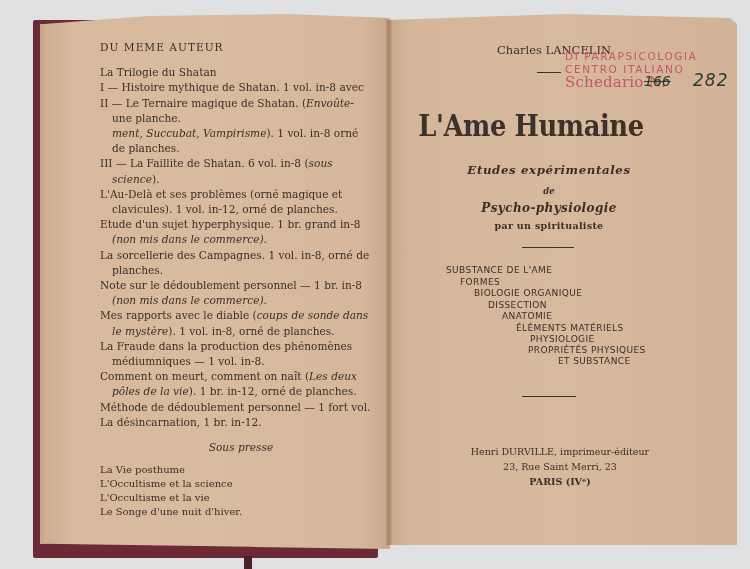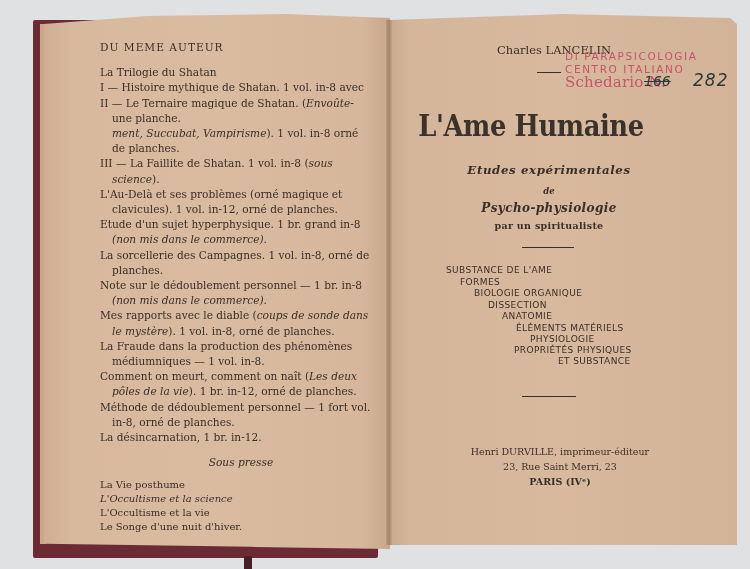--- a/index.html
+++ b/index.html
@@ -86,21 +86,21 @@
 
   <div class="ln">La Trilogie du Shatan</div>
 
   <div class="ln">I — Histoire mythique de Shatan. 1 vol. in-8 avec</div>
   <div class="ln"><span>II — Le Ternaire magique de Shatan. (</span><i>Envoûte-</i></div>
 
   <div class="ln in">une planche.</div>
   <div class="ln in"><i>ment, Succubat, Vampirisme</i><span>). 1 vol. in-8 orné</span></div>
   <div class="ln in">de planches.</div>
 
-  <div class="ln"><span>III — La Faillite de Shatan. 1 vol. in-8 (</span><i>sous</i></div>
+  <div class="ln"><span>III — La Faillite de Shatan. 6 vol. in-8 (</span><i>sous</i></div>
   <div class="ln in"><i>science</i><span>).</span></div>
 
   <div class="ln">L'Au-Delà et ses problèmes (orné magique et</div>
   <div class="ln in">clavicules). 1 vol. in-12, orné de planches.</div>
 
   <div class="ln">Etude d'un sujet hyperphysique. 1 br. grand in-8</div>
   <div class="ln in"><i>(non mis dans le commerce)</i><span>.</span></div>
 
   <div class="ln">La sorcellerie des Campagnes. 1 vol. in-8, orné de</div>
   <div class="ln in">planches.</div>
@@ -111,27 +111,26 @@
   <div class="ln"><span>Mes rapports avec le diable (</span><i>coups de sonde dans</i></div>
   <div class="ln in"><i>le mystère</i><span>). 1 vol. in-8, orné de planches.</span></div>
 
   <div class="ln">La Fraude dans la production des phénomènes</div>
   <div class="ln in">médiumniques — 1 vol. in-8.</div>
 
   <div class="ln"><span>Comment on meurt, comment on naît (</span><i>Les deux</i></div>
   <div class="ln in"><i>pôles de la vie</i><span>). 1 br. in-12, orné de planches.</span></div>
 
   <div class="ln">Méthode de dédoublement personnel — 1 fort vol.</div>
-  <div class="ln in">in-8, orné de planches.</div>
 
   <div class="ln">La désincarnation, 1 br. in-12.</div>
 
   <div class="sp-head">Sous presse</div>
   <div class="ln" style="font-size:10px;line-height:14px;">La Vie posthume</div>
-  <div class="ln" style="font-size:10px;line-height:14px;font-style:italic;">L'Occultisme et la science</div>
+  <div class="ln" style="font-size:10px;line-height:14px;">L'Occultisme et la science</div>
   <div class="ln" style="font-size:10px;line-height:14px;">L'Occultisme et la vie</div>
   <div class="ln" style="font-size:10px;line-height:14px;">Le Songe d'une nuit d'hiver.</div>
 </div>
 
 <div class="txt author">Charles LANCELIN</div>
 
 <div class="stamp">
   <div>DI PARAPSICOLOGIA</div>
   <div>CENTRO ITALIANO</div>
   <div class="l3">Schedario N.</div>
@@ -149,20 +148,20 @@
 
 <div class="rule rule1"></div>
 
 <div class="contents" style="left:446px;top:265px;">SUBSTANCE DE L'AME</div>
 <div class="contents" style="left:460px;top:277px;">FORMES</div>
 <div class="contents" style="left:474px;top:288px;">BIOLOGIE ORGANIQUE</div>
 <div class="contents" style="left:488px;top:300px;">DISSECTION</div>
 <div class="contents" style="left:502px;top:311px;">ANATOMIE</div>
 <div class="contents" style="left:516px;top:323px;">ÉLÉMENTS MATÉRIELS</div>
 <div class="contents" style="left:530px;top:334px;">PHYSIOLOGIE</div>
-<div class="contents" style="left:514px;top:345px;text-align:right;">PROPRIÉTÉS PHYSIQUES</div>
+<div class="contents" style="left:528px;top:345px;text-align:right;">PROPRIÉTÉS PHYSIQUES</div>
 <div class="contents" style="left:558px;top:356px;">ET SUBSTANCE</div>
 
 <div class="rule rule2"></div>
 
 <div class="publisher pub1">Henri DURVILLE, imprimeur-éditeur</div>
 <div class="publisher pub2">23, Rue Saint Merri, 23</div>
 <div class="publisher pub3">PARIS (IVᵉ)</div>
 
 </body></html>

